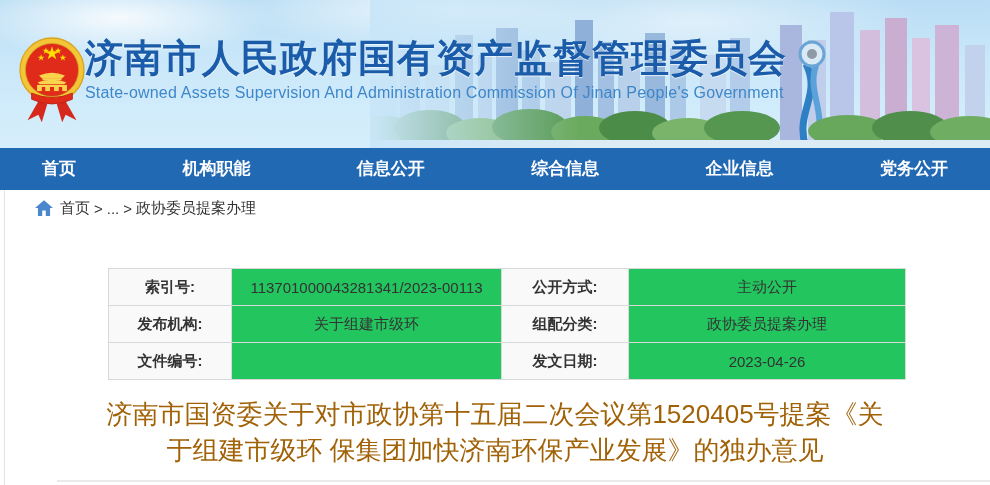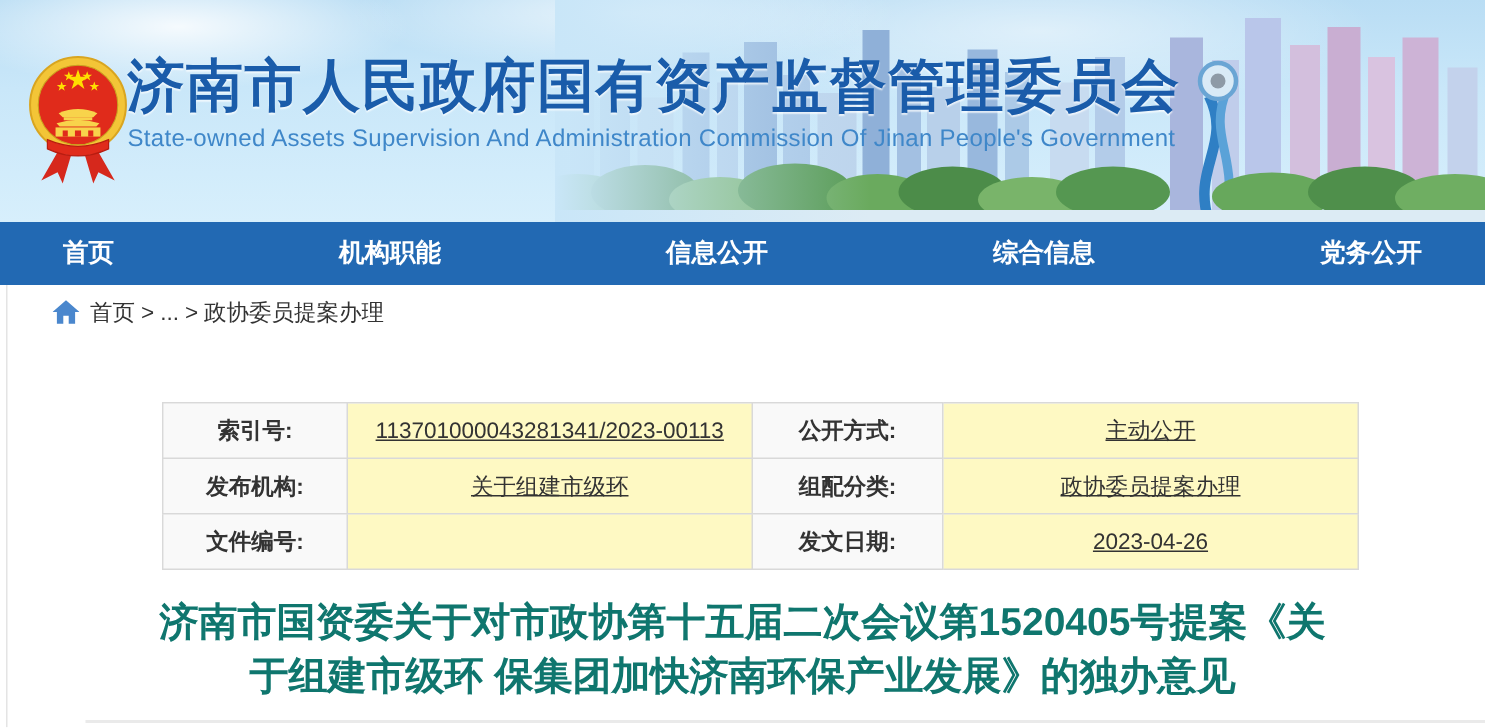--- a/index.html
+++ b/index.html
@@ -34,26 +34,26 @@
   .crumb-sep{margin:0 4px;color:#333;}
 
   .left-rule{position:absolute;left:4px;top:190px;bottom:0;width:1px;background:#e4e4e4;}
 
   
   .info-table{margin:42px 0 16px 108px;border-collapse:collapse;table-layout:fixed;width:797px;}
   .info-table td{border:1px solid #d9d9d9;height:37px;font-size:15px;color:#333;
     text-align:center;vertical-align:middle;padding:0 4px;box-sizing:border-box;}
   .info-table td.lbl{background:#f9f9f9;font-weight:700;width:123px;}
   .info-table td.lbl2{width:127px;}
-  .info-table td.val{background:#fef9c3;width:270px;text-decoration:underline;}
+  .info-table td.val{background:#22c55e;width:270px;}
   .info-table td.val2{width:277px;}
 
   
-  .article-title{width:800px;margin:16px auto 0;text-align:center;font-size:26px;font-weight:700;
-    color:#0f766e;line-height:36px;}
+  .article-title{width:800px;margin:16px auto 0;text-align:center;font-size:26px;font-weight:400;
+    color:#a16207;line-height:36px;}
   .bottom-rule{margin:12px 0 0 57px;width:933px;height:2px;background:#eaeaea;}
 </style>
 </head>
 <body>
 
 <div class="page">
 
   <div class="header">
     <svg class="skyline" viewBox="0 0 620 148" preserveAspectRatio="none">
       <defs>
@@ -144,20 +144,21 @@
       <div class="title-cn">济南市人民政府国有资产监督管理委员会</div>
       <div class="title-en">State-owned Assets Supervision And Administration Commission Of  Jinan People's Government</div>
     </div>
   </div>
 
   <div class="nav">
     <div class="nav-item">首页</div>
     <div class="nav-item">机构职能</div>
     <div class="nav-item">信息公开</div>
     <div class="nav-item">综合信息</div>
+    <div class="nav-item">企业信息</div>
     <div class="nav-item">党务公开</div>
   </div>
 
   <div class="left-rule"></div>
 
   <div class="breadcrumb">
     <svg class="home-icon" viewBox="0 0 16 14">
       <path d="M8 0 L16 7 H13.4 V14 H9.6 V9.2 H6.4 V14 H2.6 V7 H0 Z" fill="#4a87cd"></path>
     </svg>
     <span class="crumb">首页</span>

